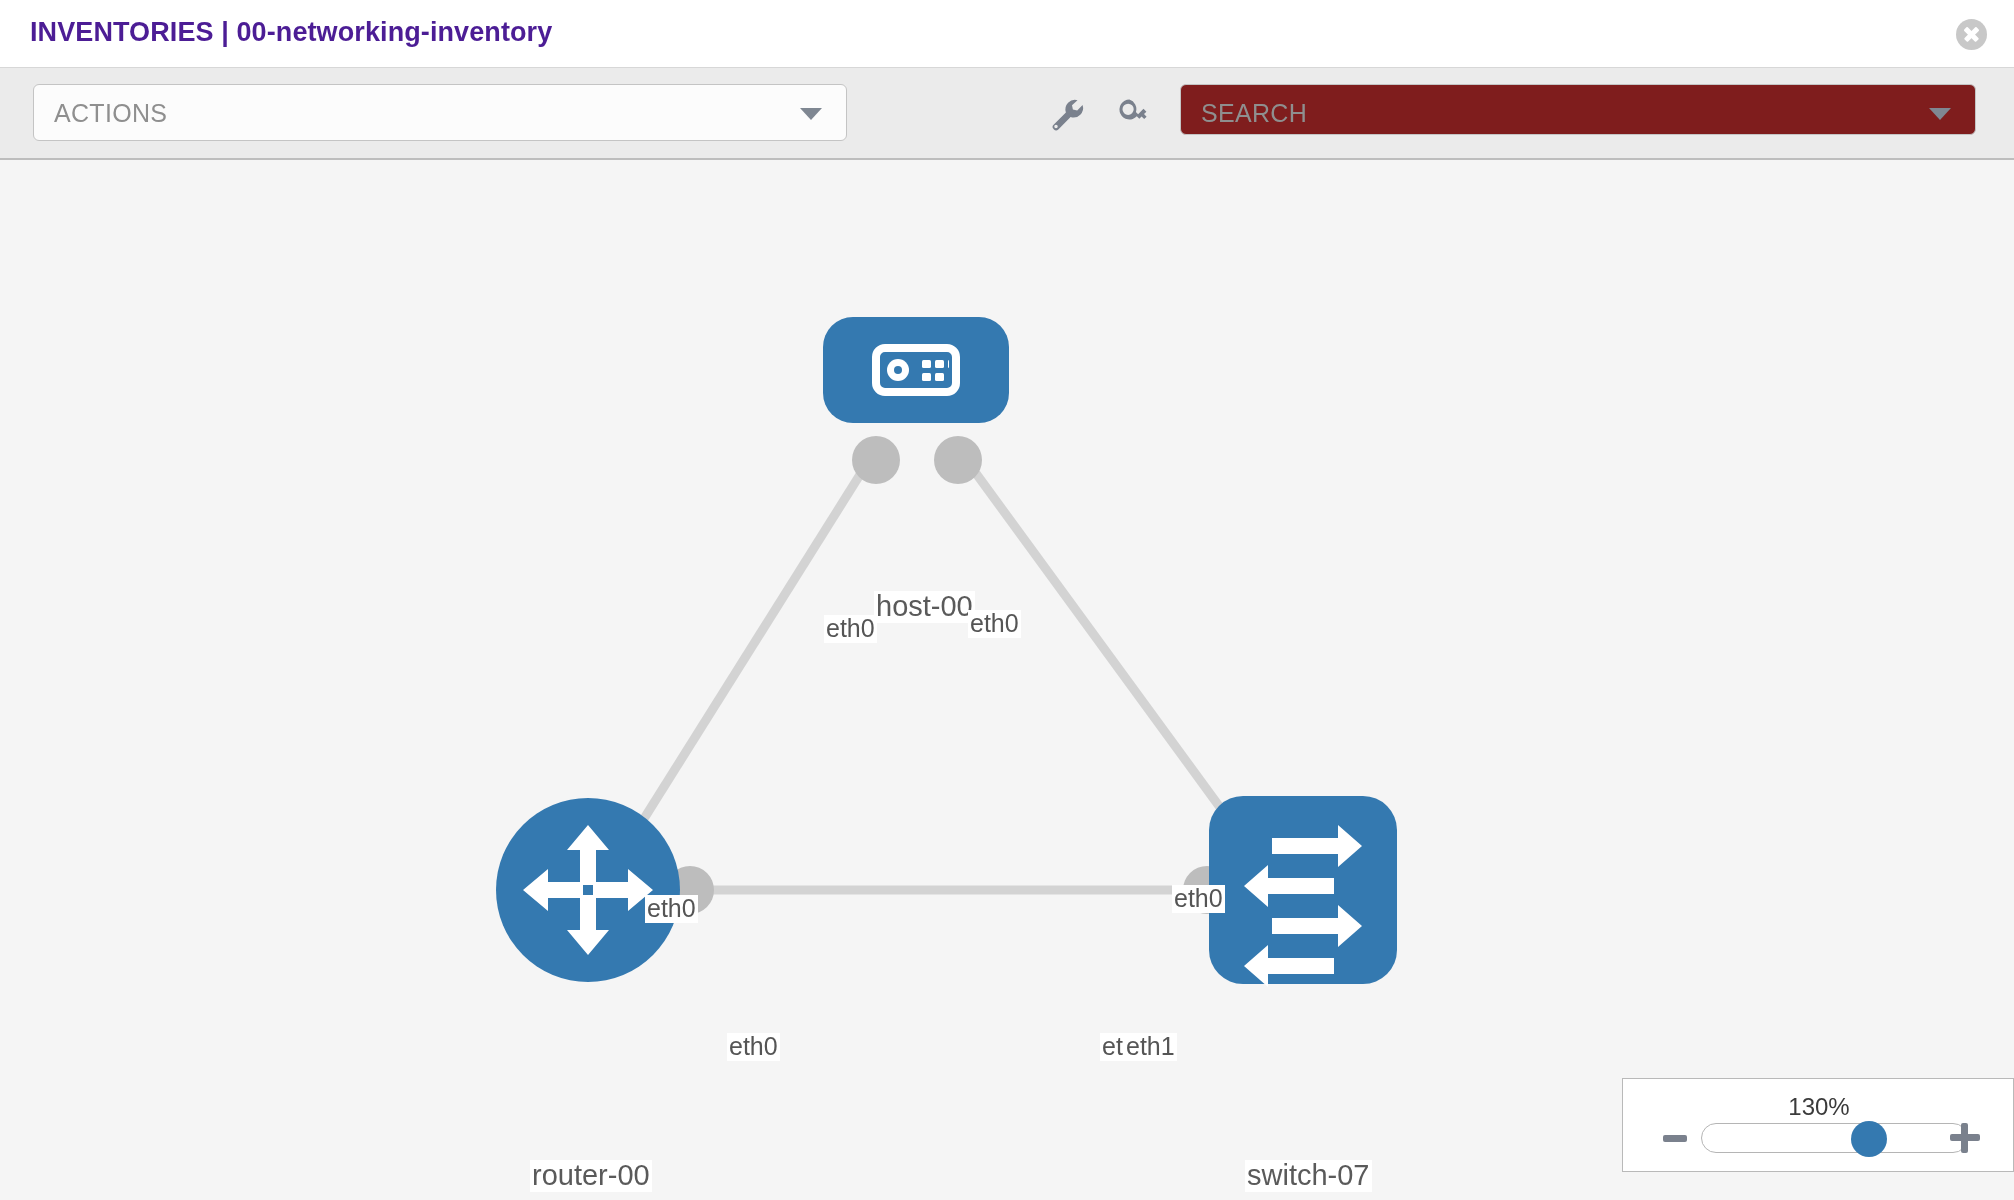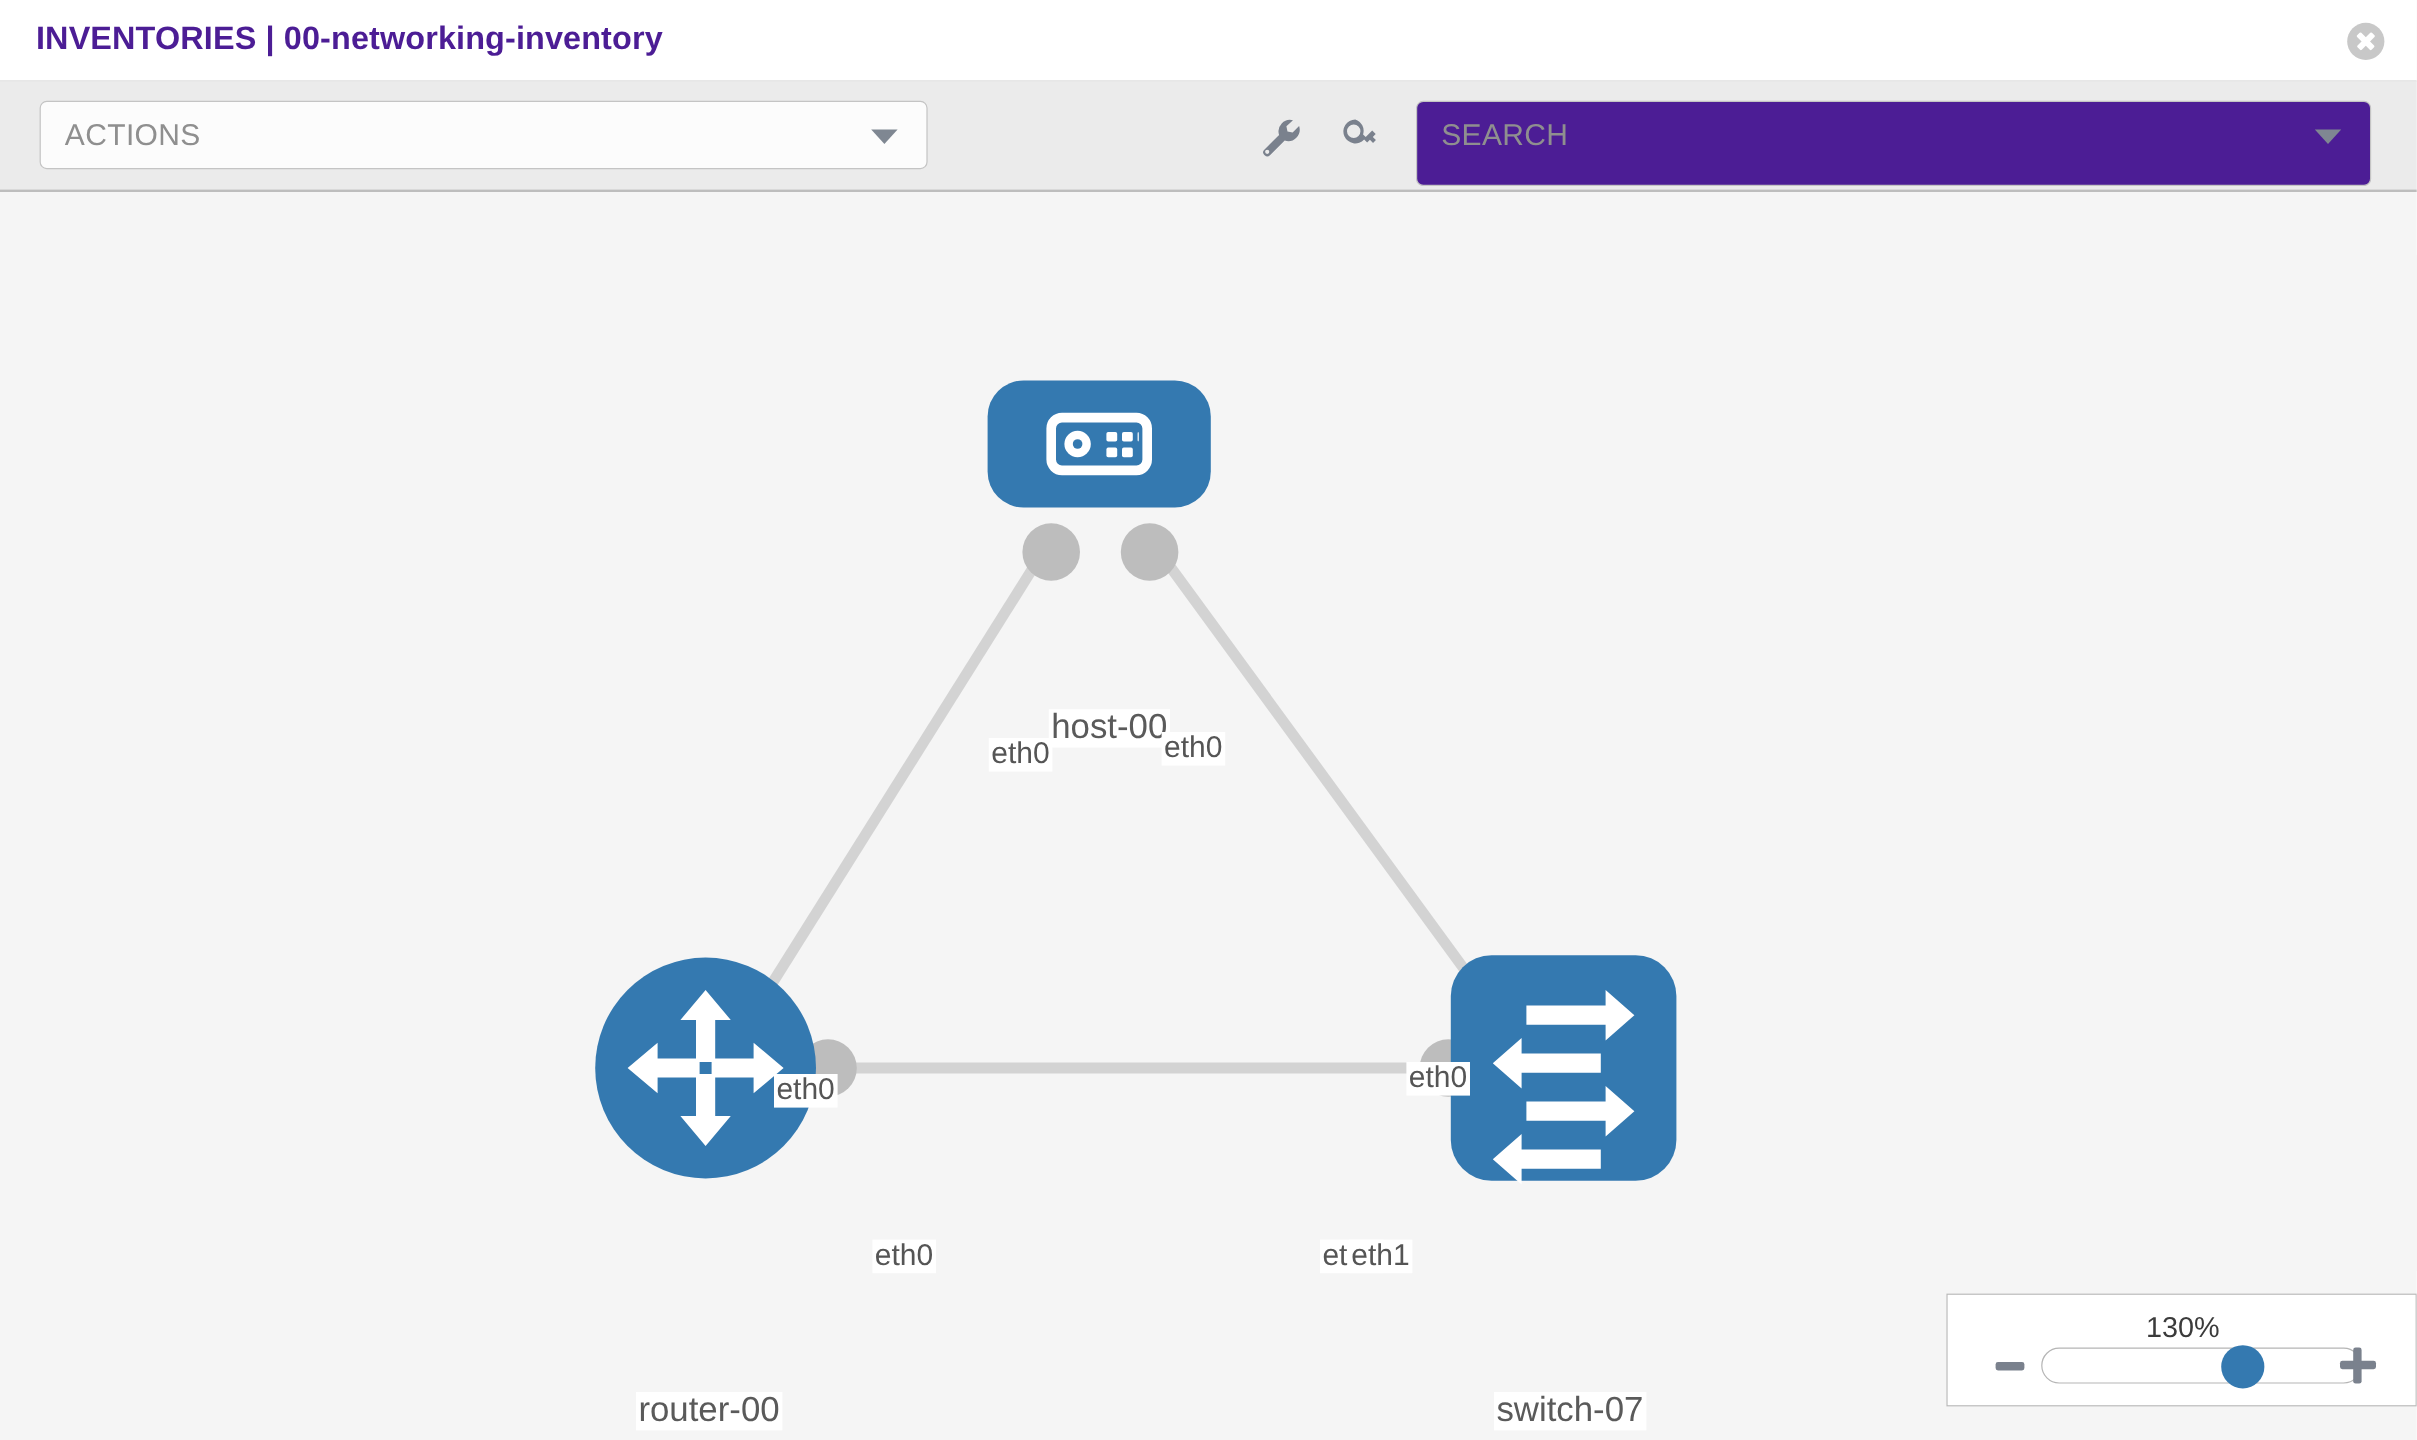--- a/index.html
+++ b/index.html
@@ -73,21 +73,21 @@
     width: 2014px;
     height: 92px;
     background: #ebebeb;
     border-bottom: 2px solid #bdbdbd;
     box-sizing: border-box;
   }
   .actions-select {
     position: absolute;
     left: 33px;
     top: 16px;
-    width: 740px;
+    width: 814px;
     height: 57px;
     background: #fcfcfc;
     border: 1px solid #c4c4c4;
     border-radius: 6px;
     box-sizing: border-box;
     cursor: pointer;
   }
   .actions-select .label {
     position: absolute;
     left: 20px;
@@ -113,22 +113,22 @@
     cursor: pointer;
   }
   .tool-icon.wrench { left: 1047px; }
   .tool-icon.key    { left: 1115px; }
 
   .search-select {
     position: absolute;
     left: 1180px;
     top: 16px;
     width: 796px;
-    height: 71px;
-    background: #4c1d95;
+    height: 51px;
+    background: #7f1d1d;
     border: 1px solid #c4c4c4;
     border-radius: 6px;
     box-sizing: border-box;
     cursor: text;
   }
   .search-select .label {
     position: absolute;
     left: 20px;
     top: 14px;
     font-size: 25px;

